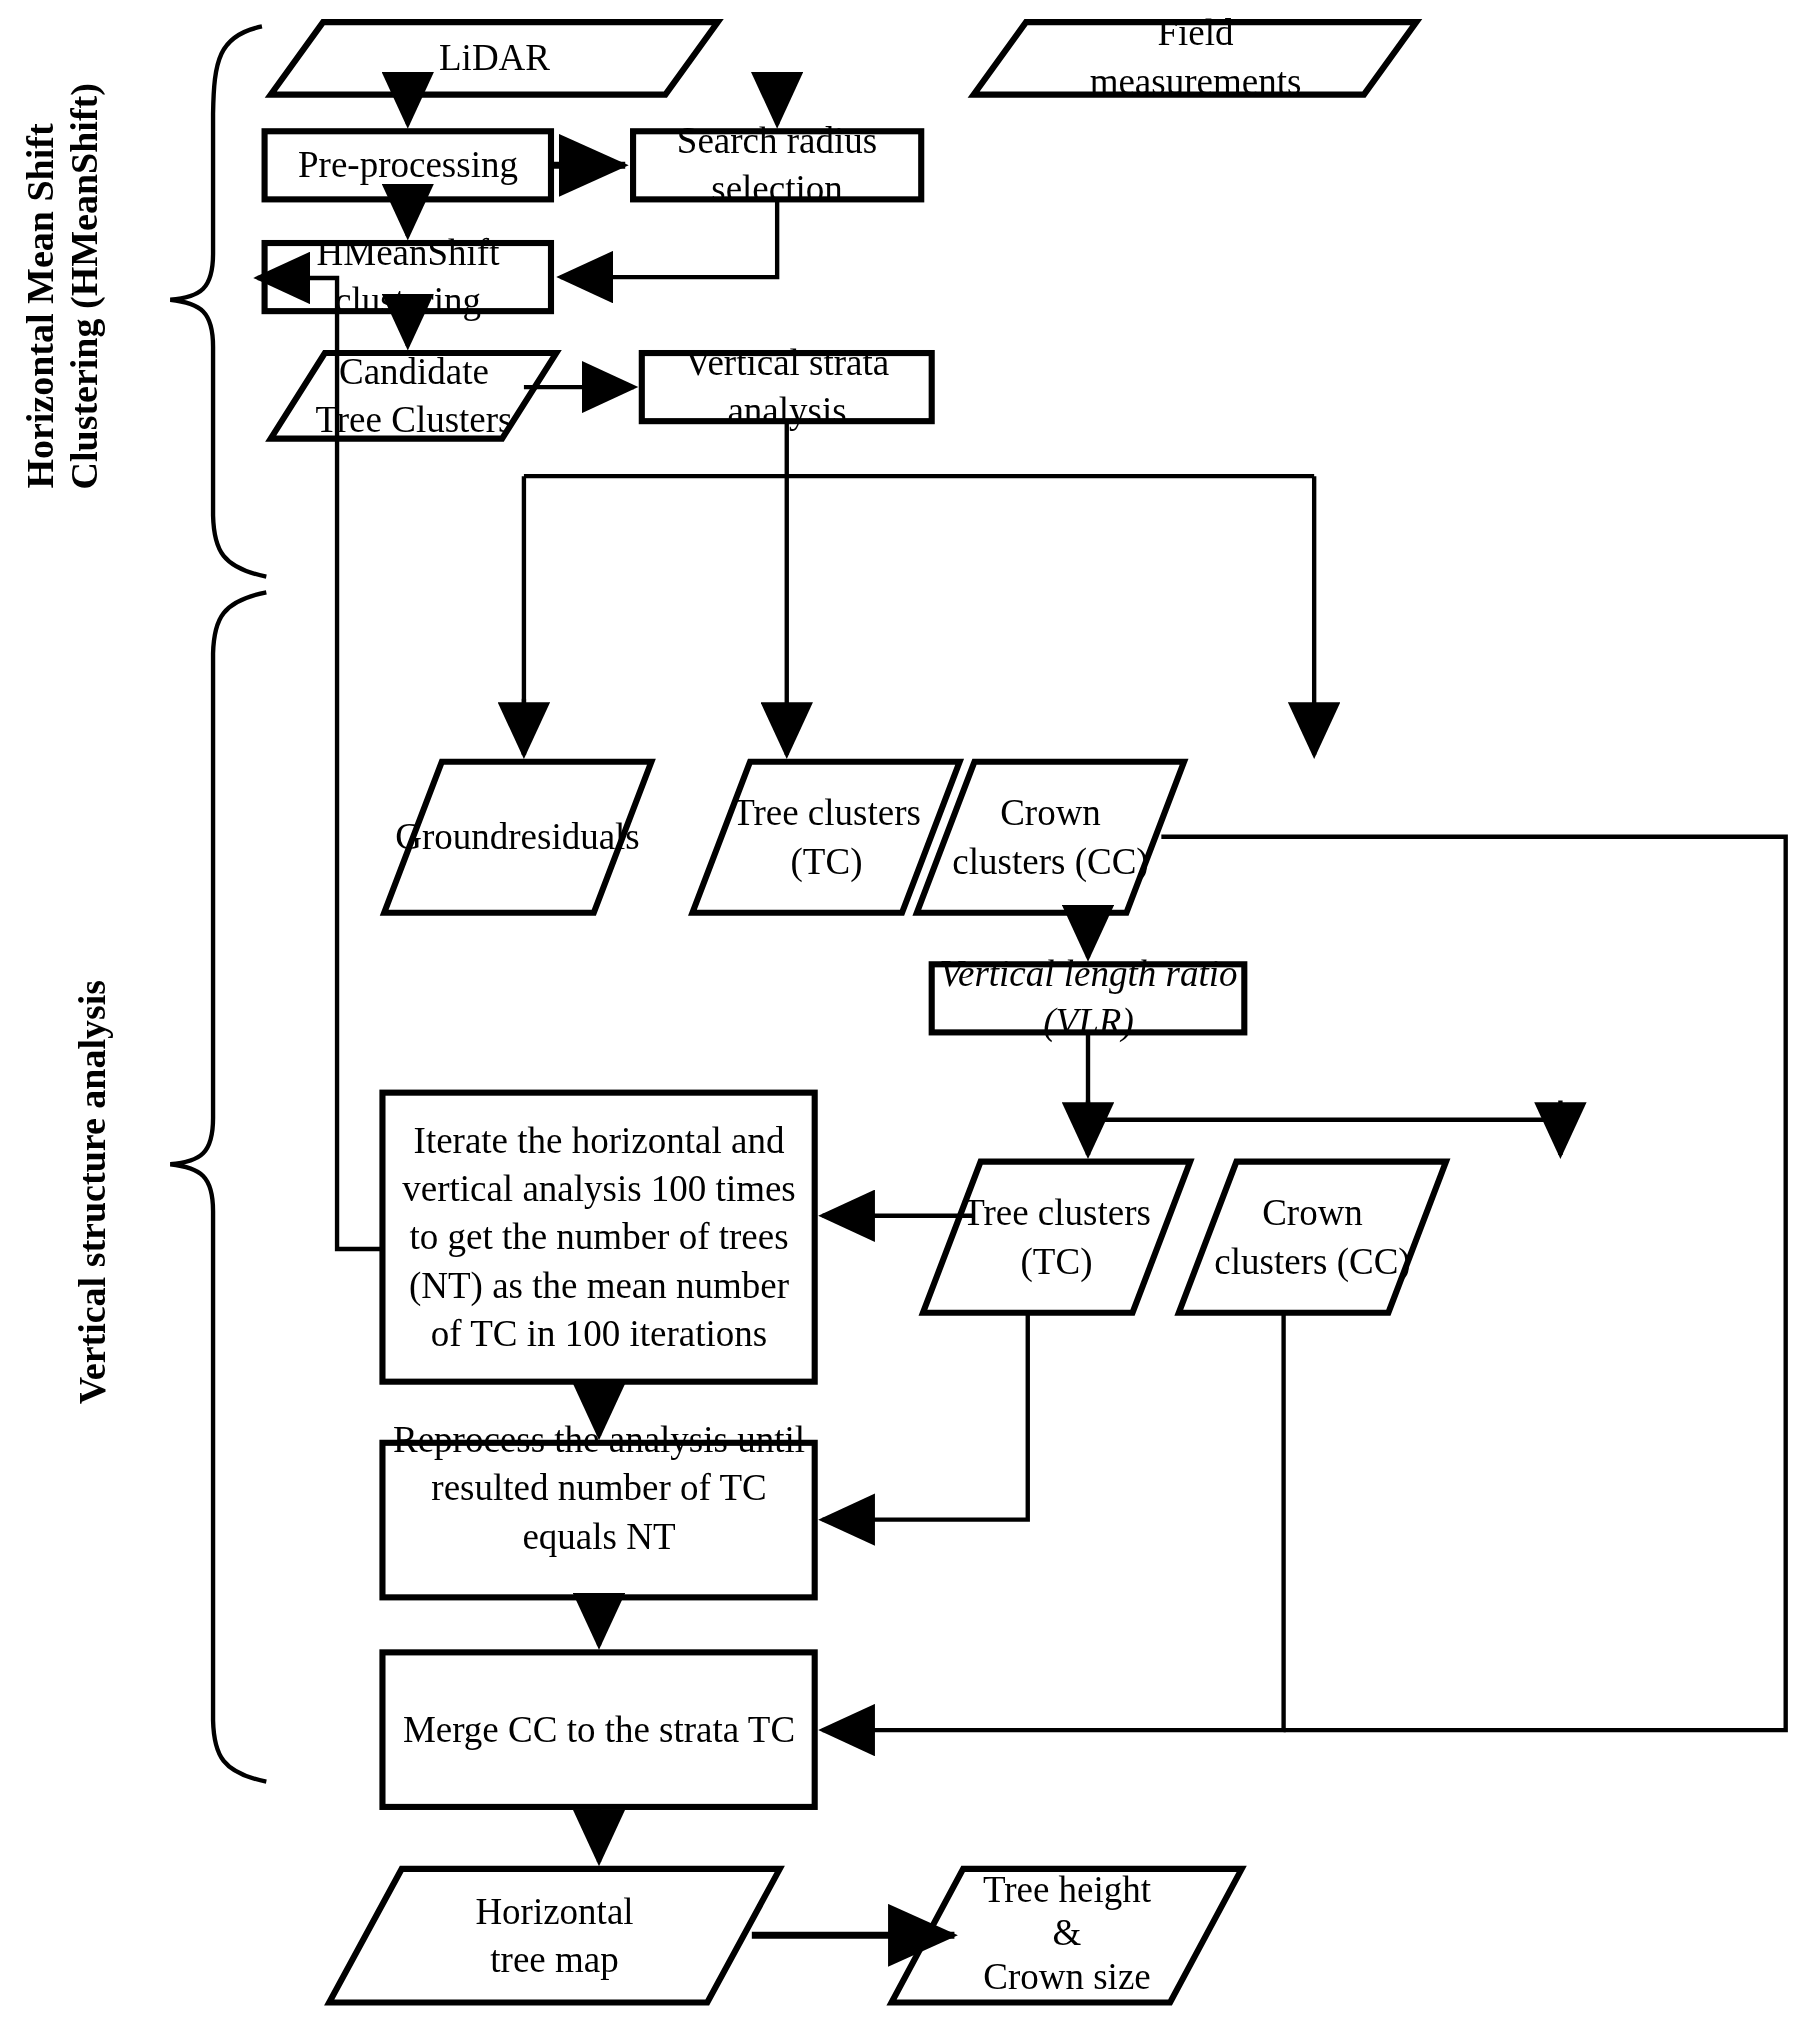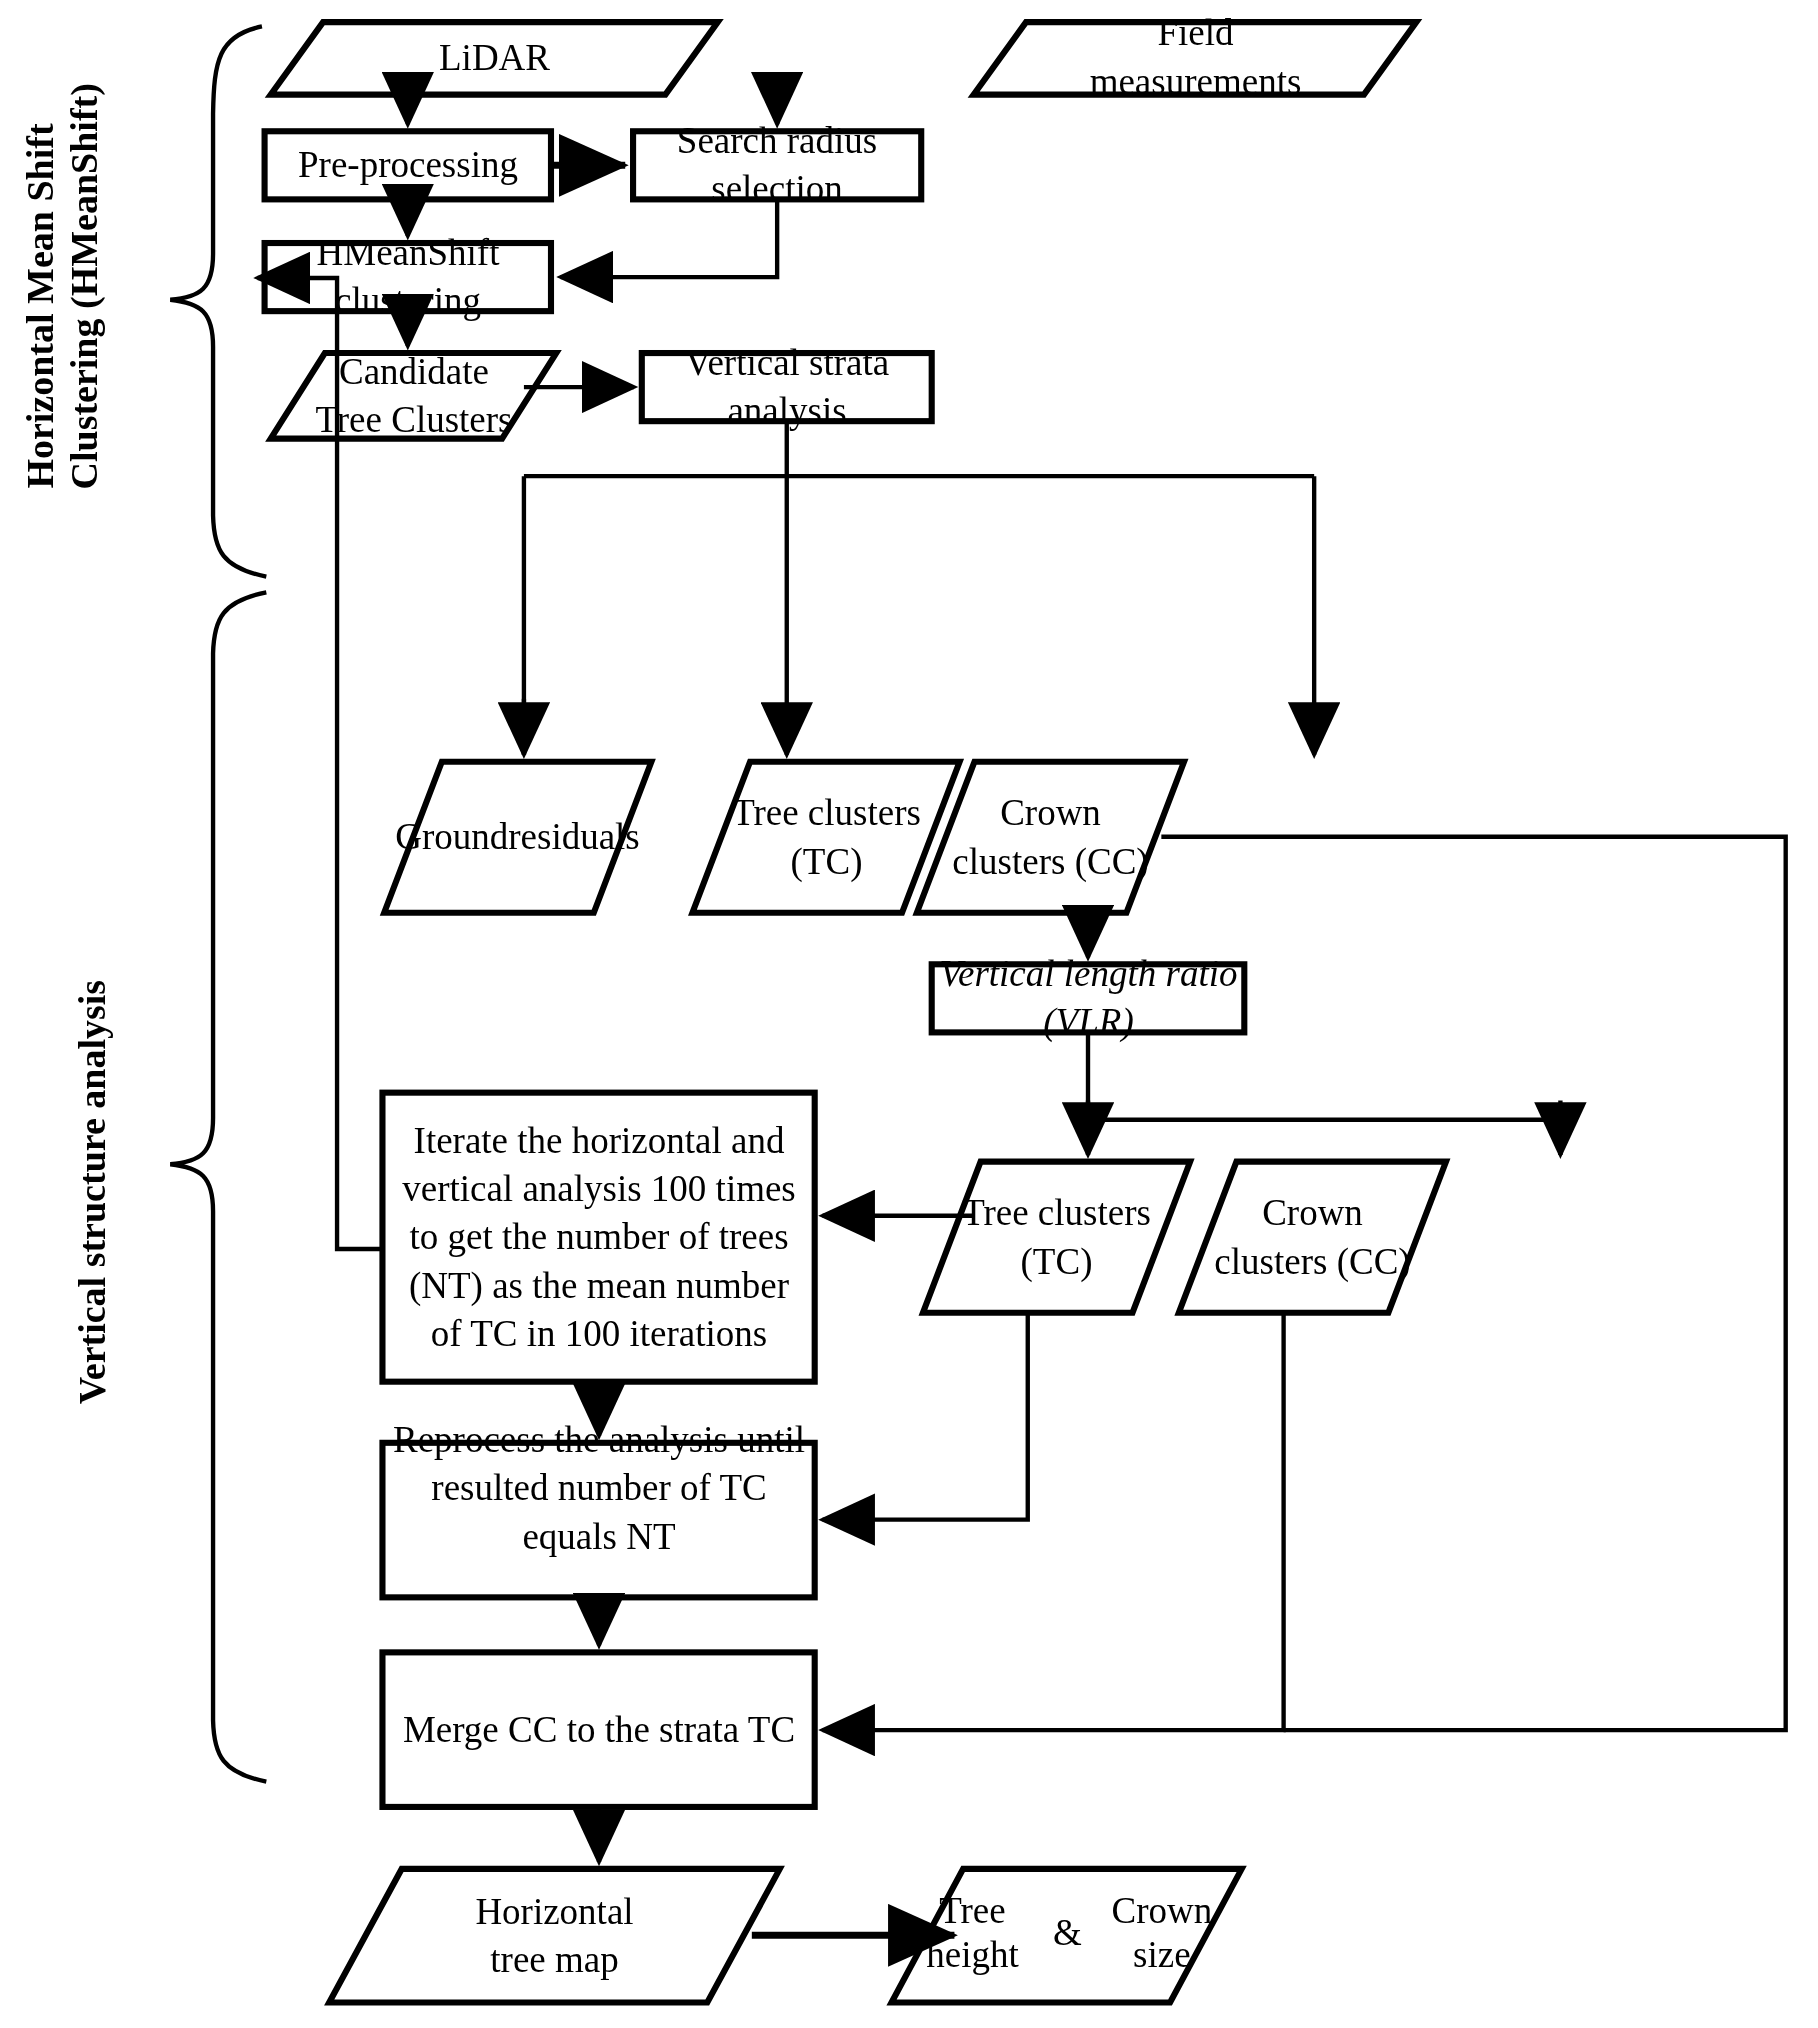--- a/index.html
+++ b/index.html
@@ -197,20 +197,20 @@
 
   <div class="node-label fs-42" style="left:390px;top:1653px;width:418px;height:155px;">
     <span style="display:block;">Merge CC to the strata TC</span>
   </div>
 
   <div class="node-label fs-42" style="left:329px;top:1869px;width:451px;height:134px;flex-direction:column;">
     <span>Horizontal</span>
     <span>tree map</span>
   </div>
 
-  <div class="node-label fs-42" style="left:892px;top:1863px;width:350px;height:140px;flex-direction:row;line-height:1.18;">
+  <div class="node-label fs-42" style="left:892px;top:1863px;width:350px;height:140px;flex-direction:column;line-height:1.18;text-align:right;">
     <span>Tree height</span>
     <span>&amp;</span>
     <span>Crown size</span>
   </div>
 
 </div>
 
 
 </body></html>

